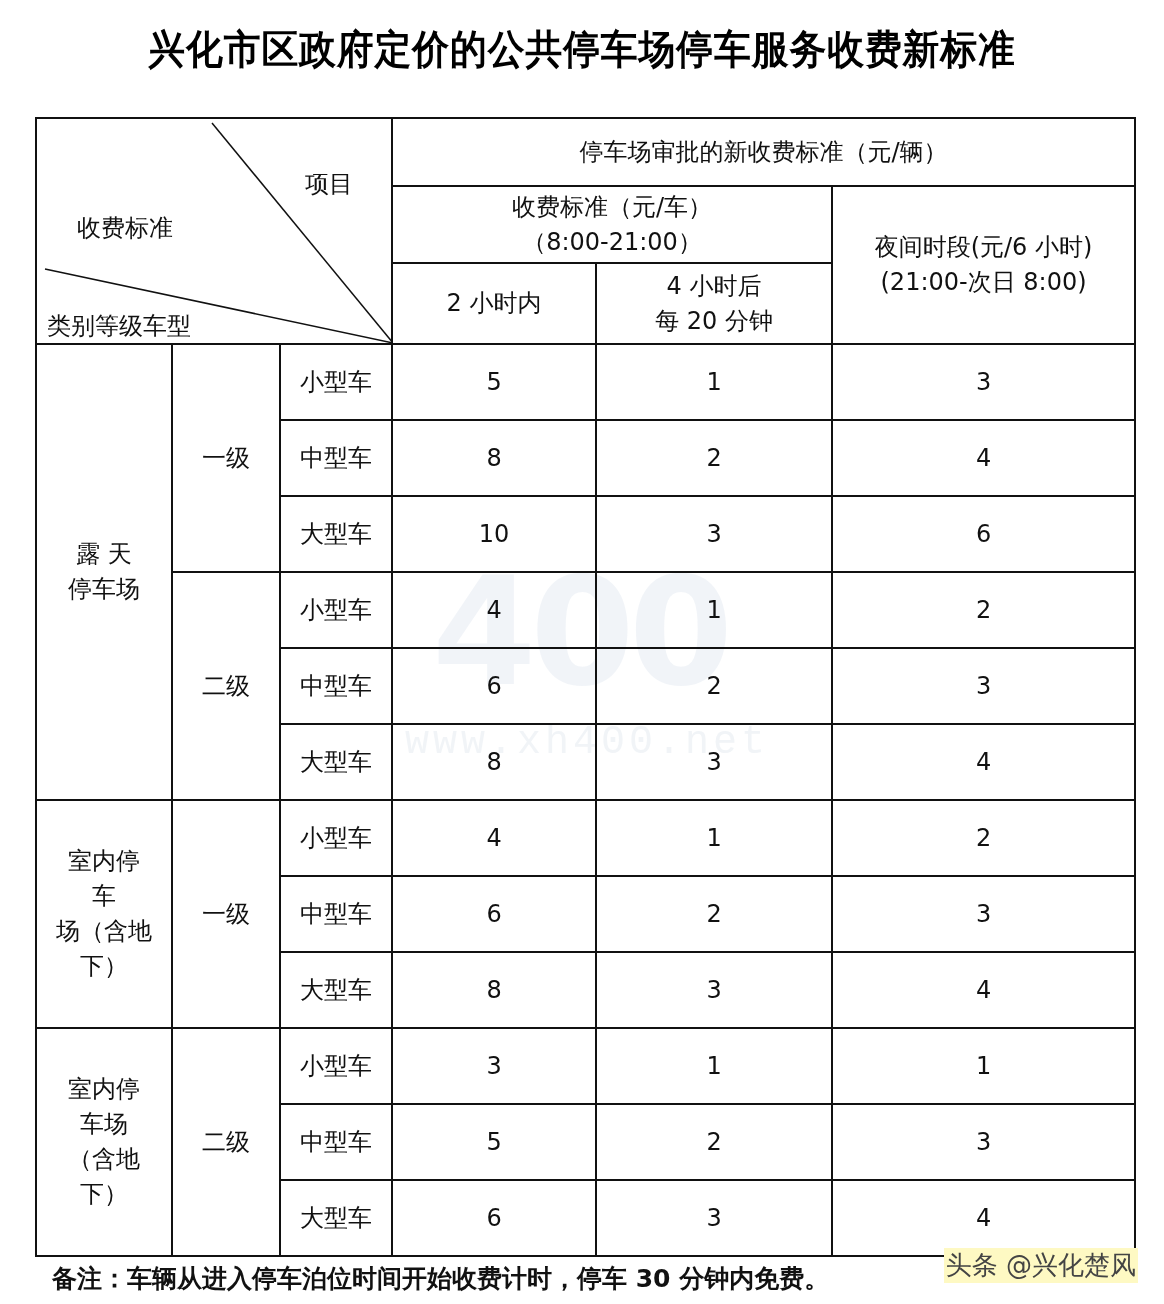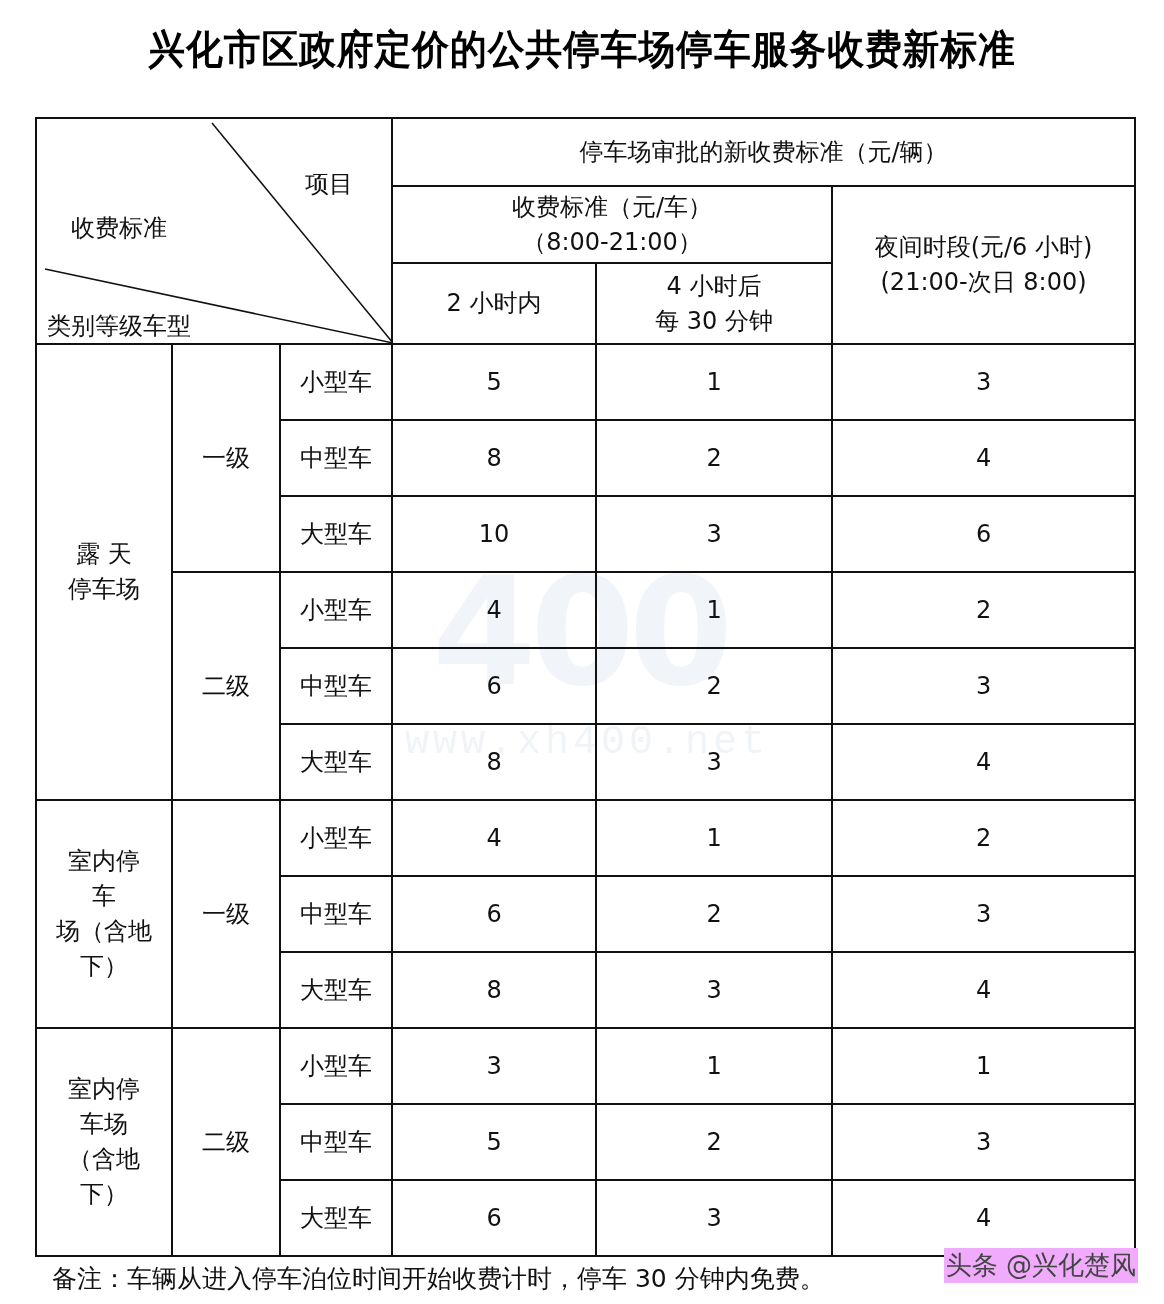--- a/index.html
+++ b/index.html
@@ -10,23 +10,23 @@
            font-family: "DejaVu Sans", sans-serif; transform: scaleX(0.92); }
   table.fee { position: absolute; left: 35px; top: 117px; border-collapse: collapse;
               table-layout: fixed; width: 1099px; }
   table.fee td { border: 2px solid #111; text-align: center; vertical-align: middle;
                  font-size: 24px; padding: 0; line-height: 1.45; }
   td.corner { position: relative; padding: 0; border-radius: 21px; }
   .corner-box { position: relative; width: 100%; height: 224px; }
   .corner-box svg { position: absolute; left: 0; top: 0; }
   .corner-box .lbl { position: absolute; font-size: 24px; white-space: nowrap; }
   .num { font-size: 23px; }
-  .note { position: absolute; left: 52px; top: 1262px; font-size: 25px; color: #111; }
+  .note { position: absolute; left: 52px; top: 1262px; font-size: 25px; color: #111; font-weight: bold; }
   .wm-brand { position: absolute; right: 26px; top: 1248px; font-size: 26px; color: #444;
-              background: #f0abfc; padding: 0 2px; }
+              background: #fef9c3; padding: 0 2px; }
   .wm-400 { position: absolute; left: 432px; top: 545px; font-size: 150px; font-weight: bold;
             color: rgba(190, 205, 225, 0.22); letter-spacing: -6px; pointer-events: none; }
   .wm-url { position: absolute; left: 405px; top: 720px; font-size: 40px;
             color: rgba(200, 210, 225, 0.25); letter-spacing: 4px; pointer-events: none;
             font-family: Liberation Mono, monospace; }
 </style>
 </head>
 <body>
 
 <div class="title">兴化市区政府定价的公共停车场停车服务收费新标准</div>
@@ -45,41 +45,41 @@
   </colgroup>
   <tbody>
       <tr style="height:68px">
     <td class="corner" colspan="3" rowspan="3">
       <div class="corner-box">
         <svg width="356" height="224">
           <line x1="175" y1="4" x2="356" y2="224" stroke="#111" stroke-width="1.5"></line>
           <line x1="8" y1="150" x2="356" y2="224" stroke="#111" stroke-width="1.5"></line>
         </svg>
         <span class="lbl" style="left:268px; top:48px">项目</span>
-        <span class="lbl" style="left:34px; top:92px">收费标准</span>
+        <span class="lbl" style="left:40px; top:92px">收费标准</span>
         <span class="lbl" style="left:10px; top:190px">类别等级车型</span>
       </div>
     </td>
     <td colspan="3">停车场审批的新收费标准（元/辆）</td>
   </tr>
   <tr style="height:77px">
     <td colspan="2">
       <div>收费标准（元/车）</div>
       <div>（8:00-21:00）</div>
     </td>
     <td rowspan="2">
       <div>夜间时段(元/6 小时)</div>
       <div>(21:00-次日 8:00)</div>
     </td>
   </tr>
   <tr style="height:81px">
     <td>2 小时内</td>
     <td>
       <div>4 小时后</div>
-      <div>每 30 分钟</div>
+      <div>每 20 分钟</div>
     </td>
   </tr>
 
   <tr style="height:76px">
     <td rowspan="6">
       <div>露 天</div>
       <div>停车场</div>
     </td>
     <td rowspan="3">一级</td>
     <td>小型车</td>

